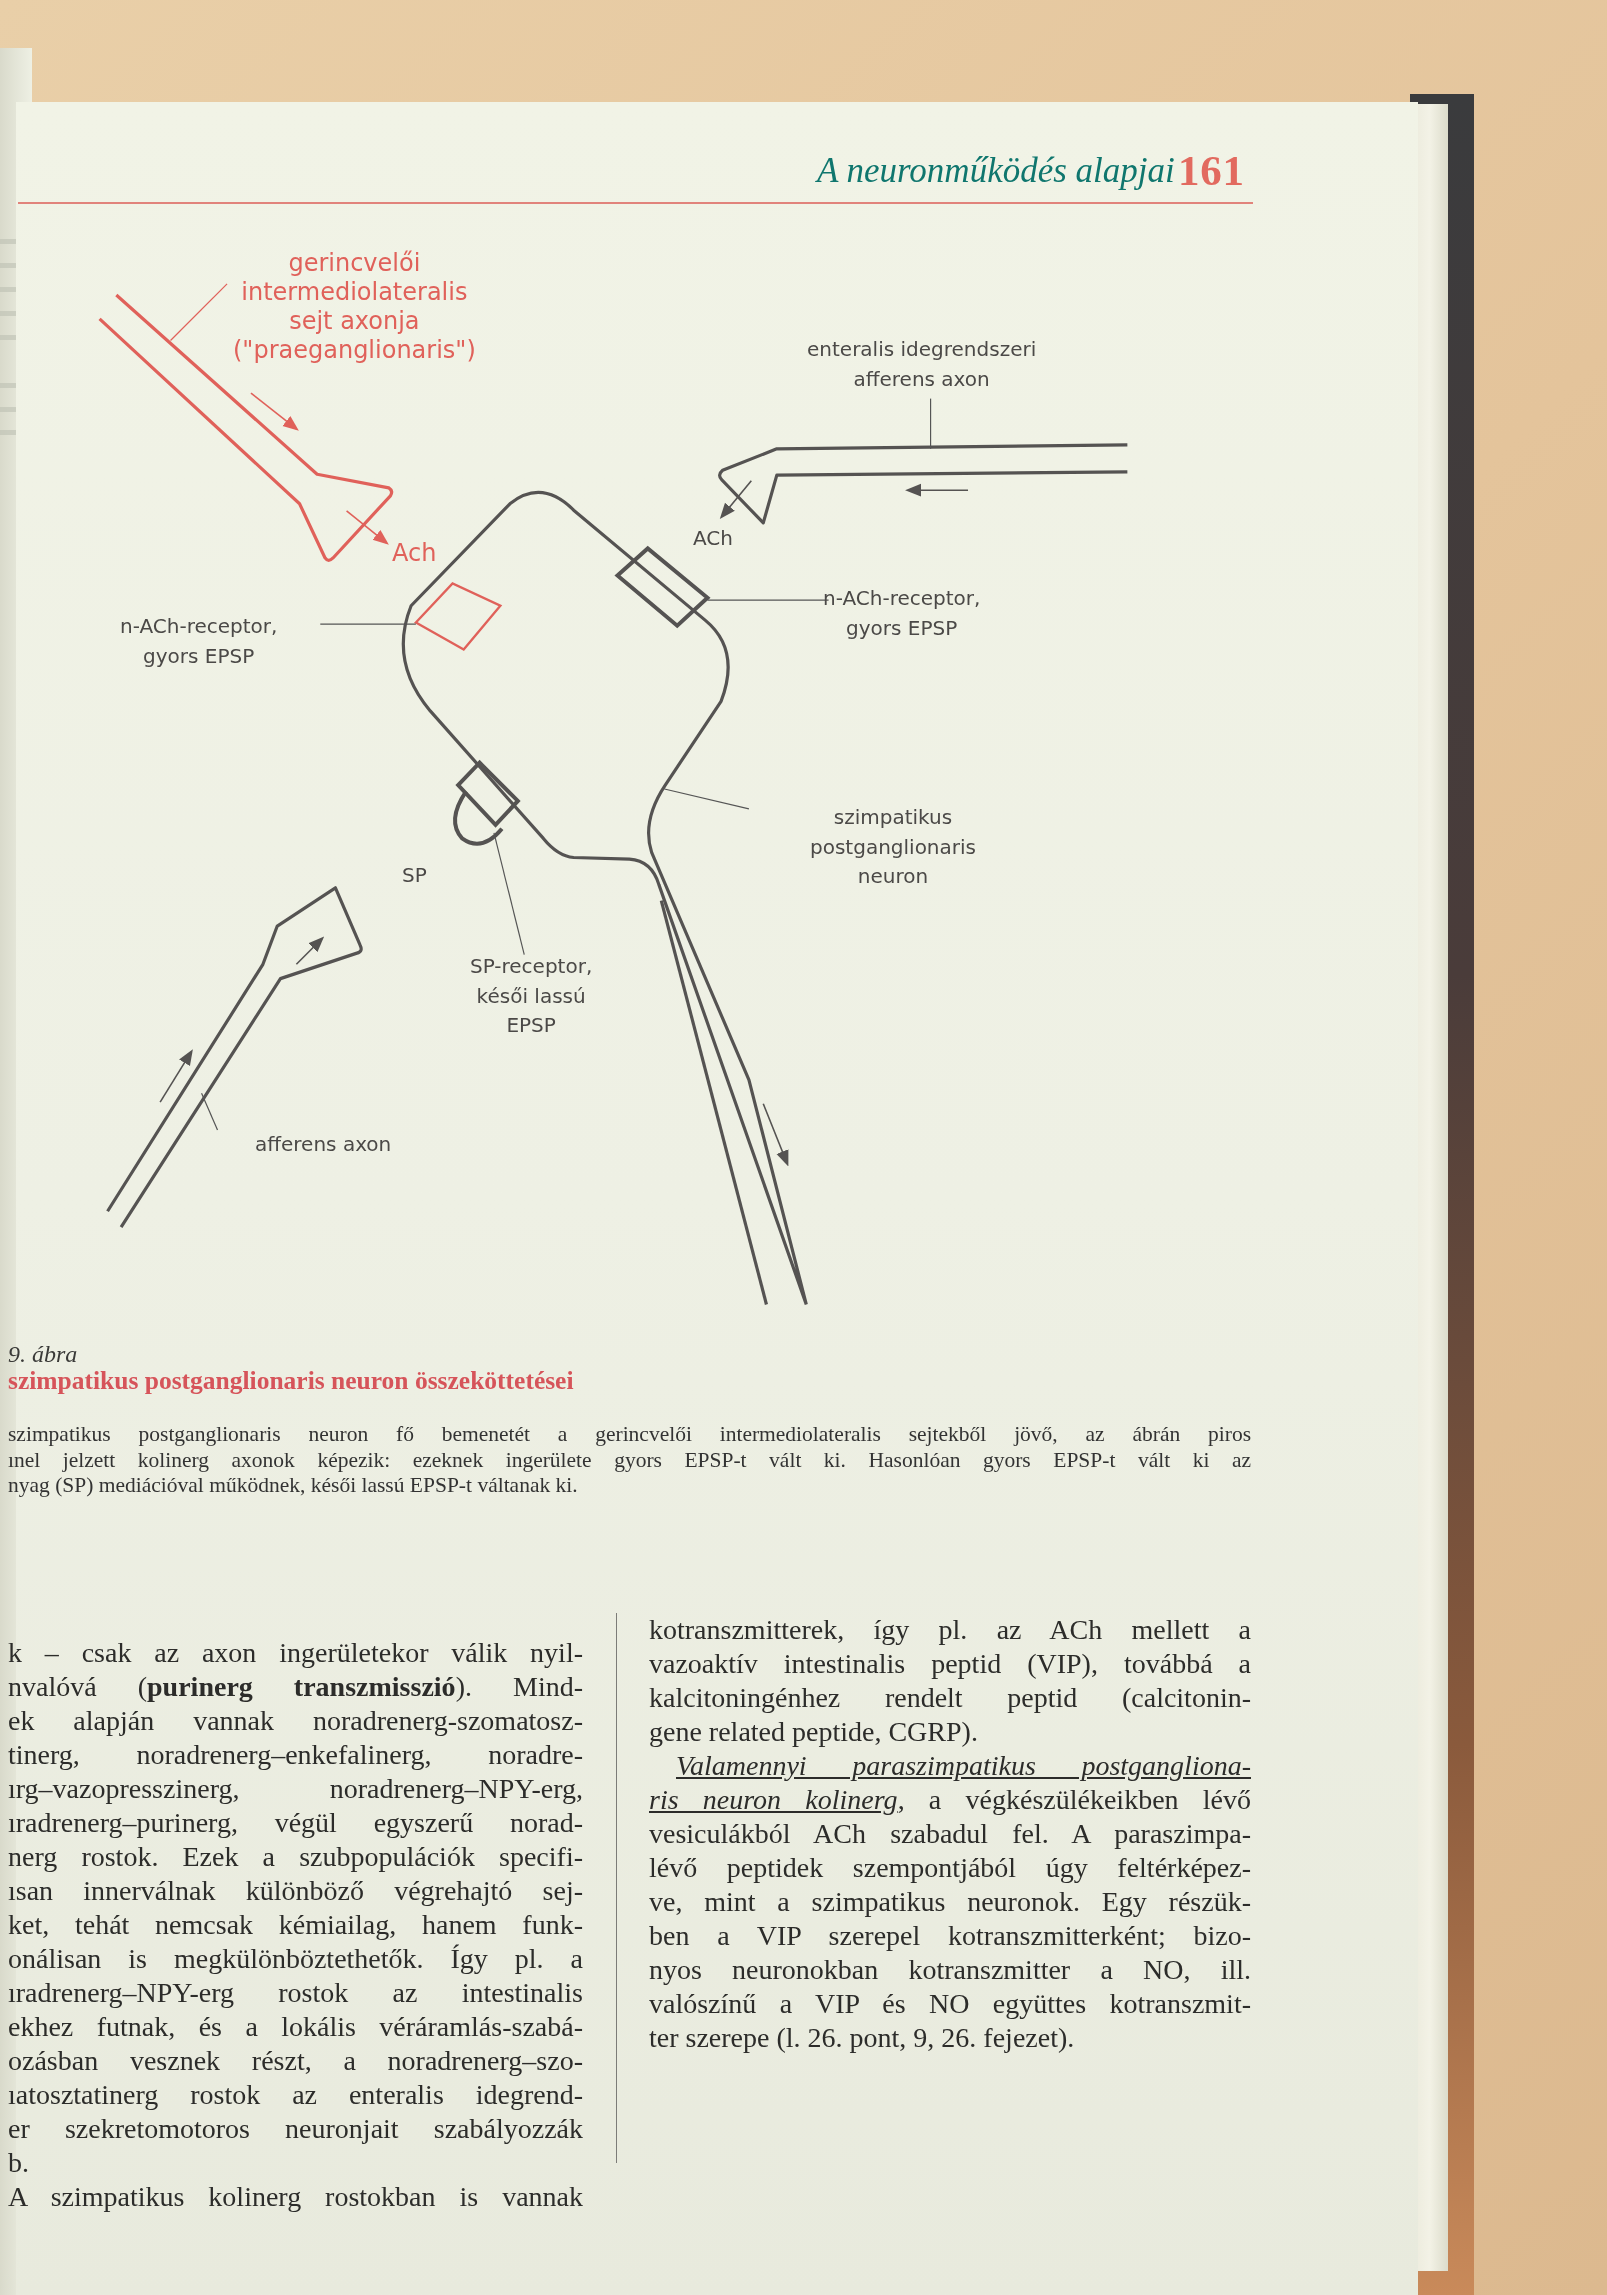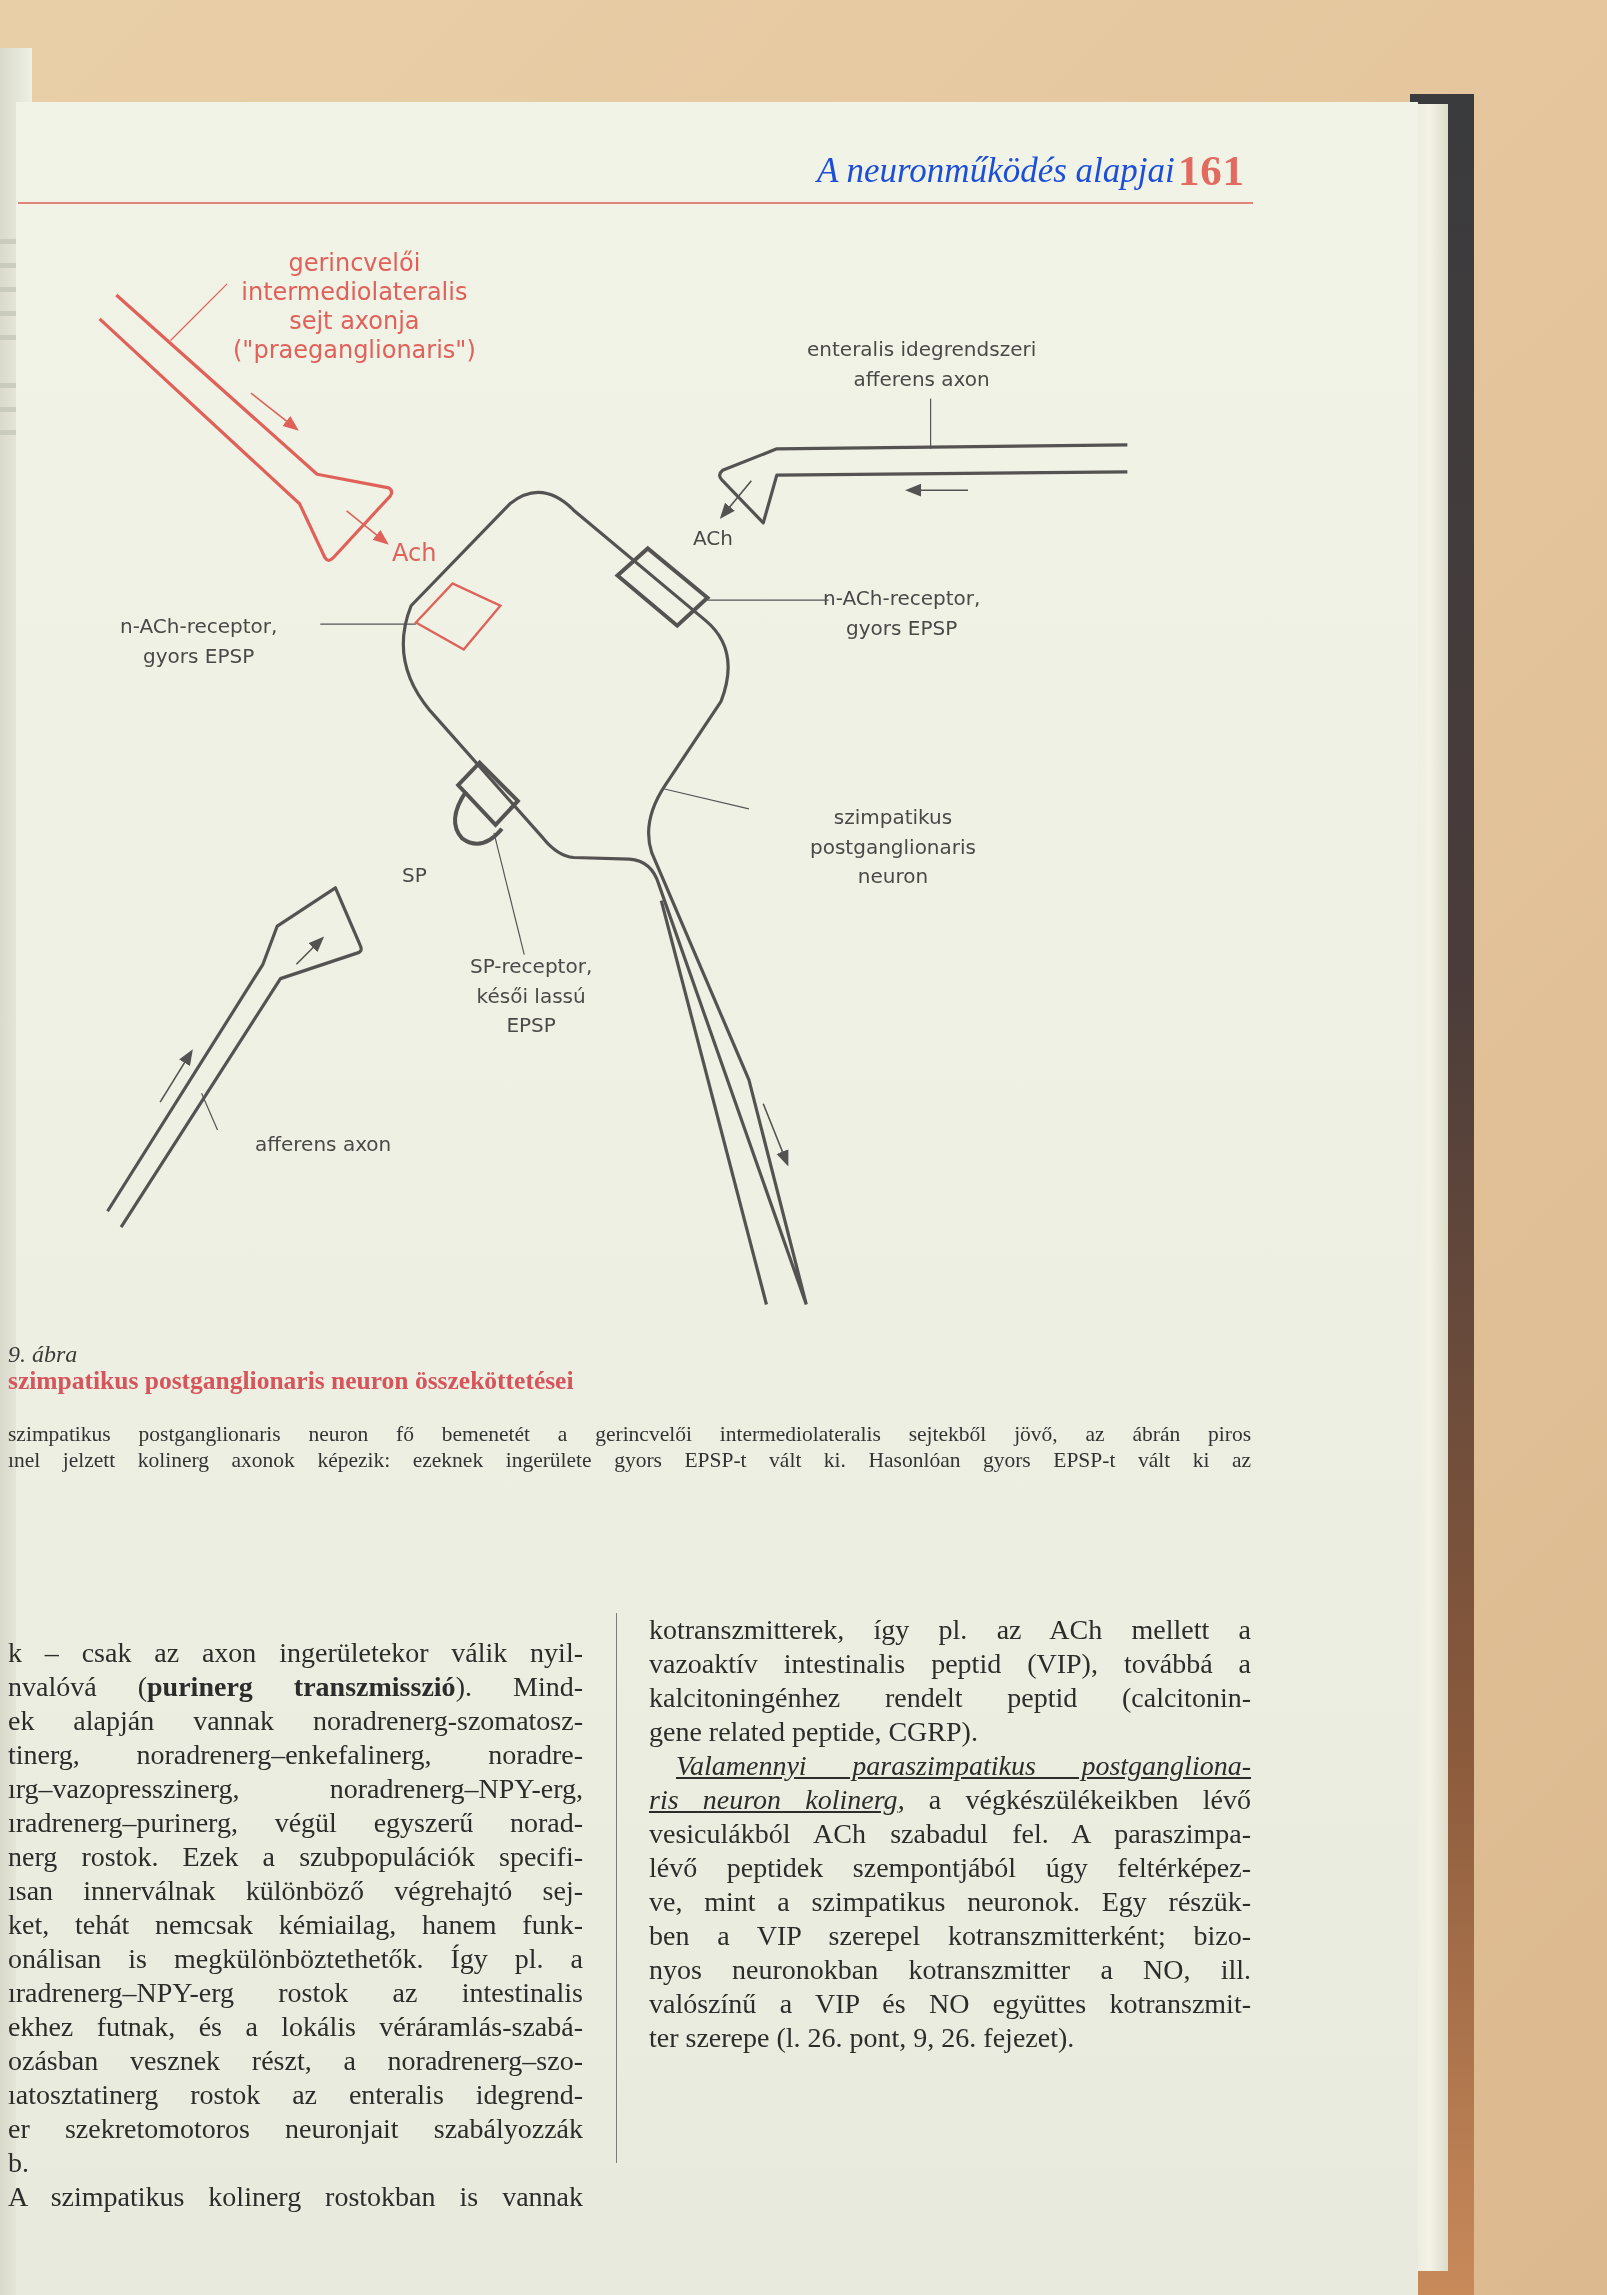--- a/index.html
+++ b/index.html
@@ -9,21 +9,21 @@
   .prev-page{position:absolute;left:0;top:48px;width:32px;height:2248px;
        background:linear-gradient(90deg,#d9dacb,#eef0e4);}
   .prev-page .ghost{position:absolute;left:0;width:27px;height:4.8px;background:#bdbfb2;opacity:.6}
   .cover{position:absolute;left:1410px;top:94px;width:64px;height:2201px;
        background:linear-gradient(180deg,#3a3b3d 0%,#4a3c3a 40%,#8a5a3c 75%,#c98a5a 100%);}
   .edges{position:absolute;left:1402px;top:104px;width:46px;height:2167px;
        background:linear-gradient(90deg,#e7e6d6,#f3f2e6 60%,#dcdccb);}
   .page{position:absolute;left:16px;top:102px;width:1402px;height:2194px;
        background:linear-gradient(180deg,#f1f3e6 0%,#eef0e4 50%,#e8eadd 100%);}
   .header-rule{position:absolute;left:17.5px;top:202px;width:1235px;height:1.6px;background:#e1837b;}
-  .running-head{position:absolute;left:817px;top:151px;font-style:italic;font-size:35px;color:#1d4ed8;}
+  .running-head{position:absolute;left:817px;top:151px;font-style:italic;font-size:35px;color:#0f766e;}
   .page-number{position:absolute;left:1178px;top:146px;font-weight:bold;font-size:43px;color:#e26a5f;letter-spacing:0.8px;}
   svg.diagram{position:absolute;left:0;top:0;}
   .lbl{position:absolute;font-family:"DejaVu Sans",sans-serif;color:#4b4947;font-size:20px;line-height:29.5px;white-space:pre;text-align:center;}
   .lbl.red{color:#e0615a;font-size:24px;line-height:29px;}
   .fig-num{position:absolute;left:8px;top:1341px;font-style:italic;font-size:24px;color:#3a3a38;}
   .fig-title{position:absolute;left:8px;top:1366px;font-weight:bold;font-size:25.5px;color:#d6545a;}
   .caption{position:absolute;left:8px;top:1422px;width:1243px;font-size:21.5px;line-height:25.5px;color:#333;text-align:justify;}
   .caption div{white-space:nowrap;text-align:justify;text-align-last:justify;}
   .caption div.last{text-align-last:left;}
   .col{position:absolute;font-size:28px;line-height:34px;color:#2c2c2a;}
@@ -121,20 +121,21 @@
 <div class="lbl" style="left:470px;top:952px">SP-receptor,
 késői lassú
 EPSP</div>
 <div class="lbl" style="left:255px;top:1130px">afferens axon</div>
 
 <div class="fig-num">9. ábra</div>
 <div class="fig-title">szimpatikus postganglionaris neuron összeköttetései</div>
 <div class="caption">
   <div>szimpatikus postganglionaris neuron fő bemenetét a gerincvelői intermediolateralis sejtekből jövő, az ábrán piros</div>
   <div>ınel jelzett kolinerg axonok képezik: ezeknek ingerülete gyors EPSP-t vált ki. Hasonlóan gyors EPSP-t vált ki az</div>
+  <div class="last">nyag (SP) mediációval működnek, késői lassú EPSP-t váltanak ki.</div>
 </div>
 
 <div class="col col-left">
   <div>k – csak az axon ingerületekor válik nyil-</div>
   <div><span>nvalóvá (</span><b>purinerg transzmisszió</b><span>). Mind-</span></div>
   <div>ek alapján vannak noradrenerg-szomatosz-</div>
   <div>tinerg, noradrenerg–enkefalinerg, noradre-</div>
   <div>ırg–vazopresszinerg, noradrenerg–NPY-erg,</div>
   <div>ıradrenerg–purinerg, végül egyszerű norad-</div>
   <div>nerg rostok. Ezek a szubpopulációk specifi-</div>

